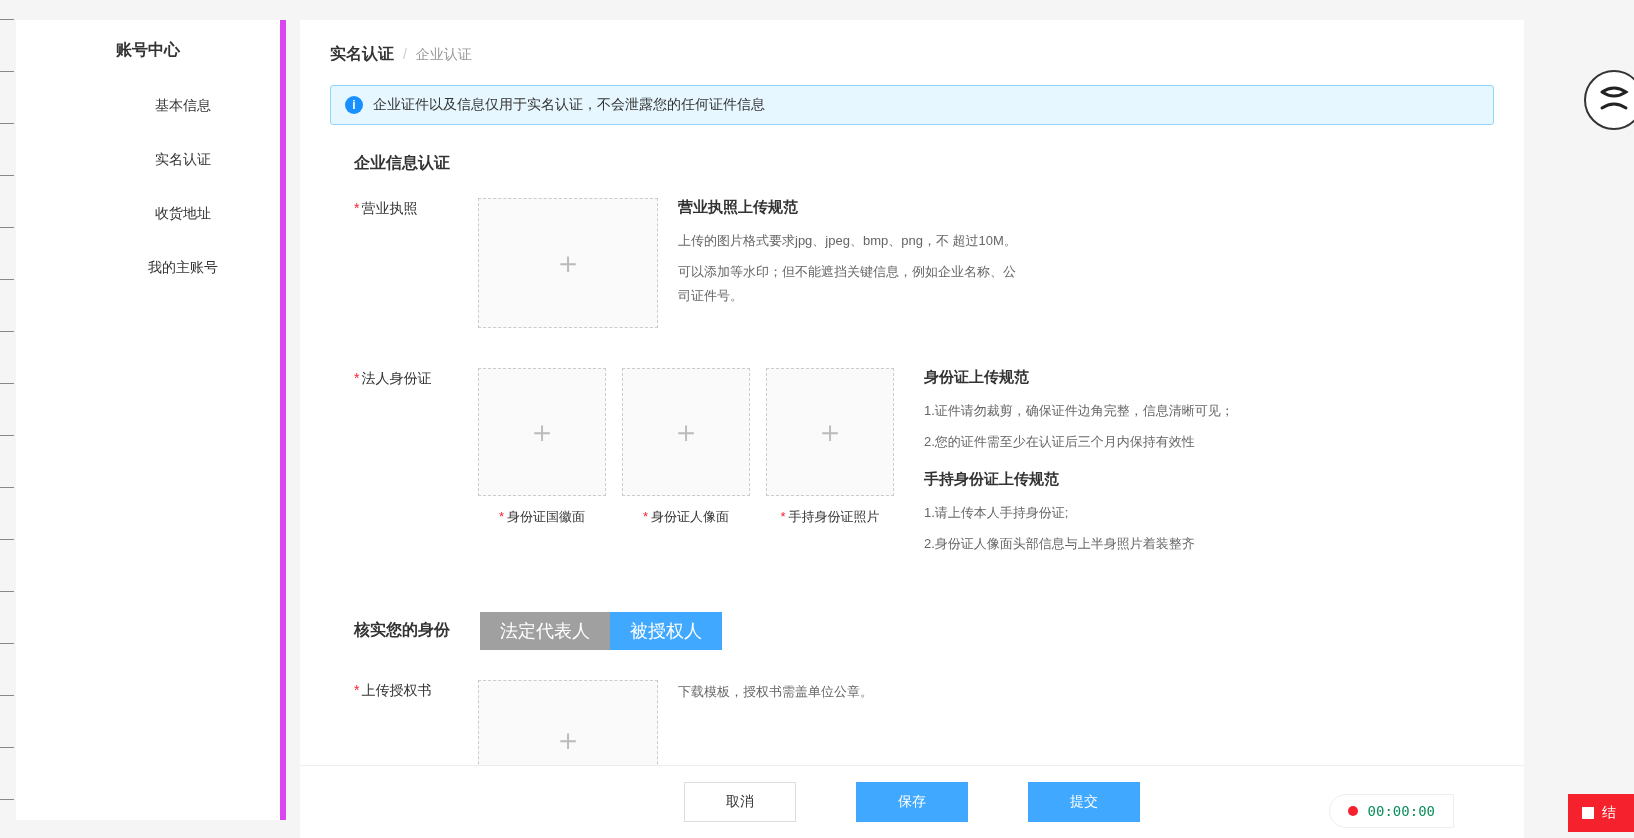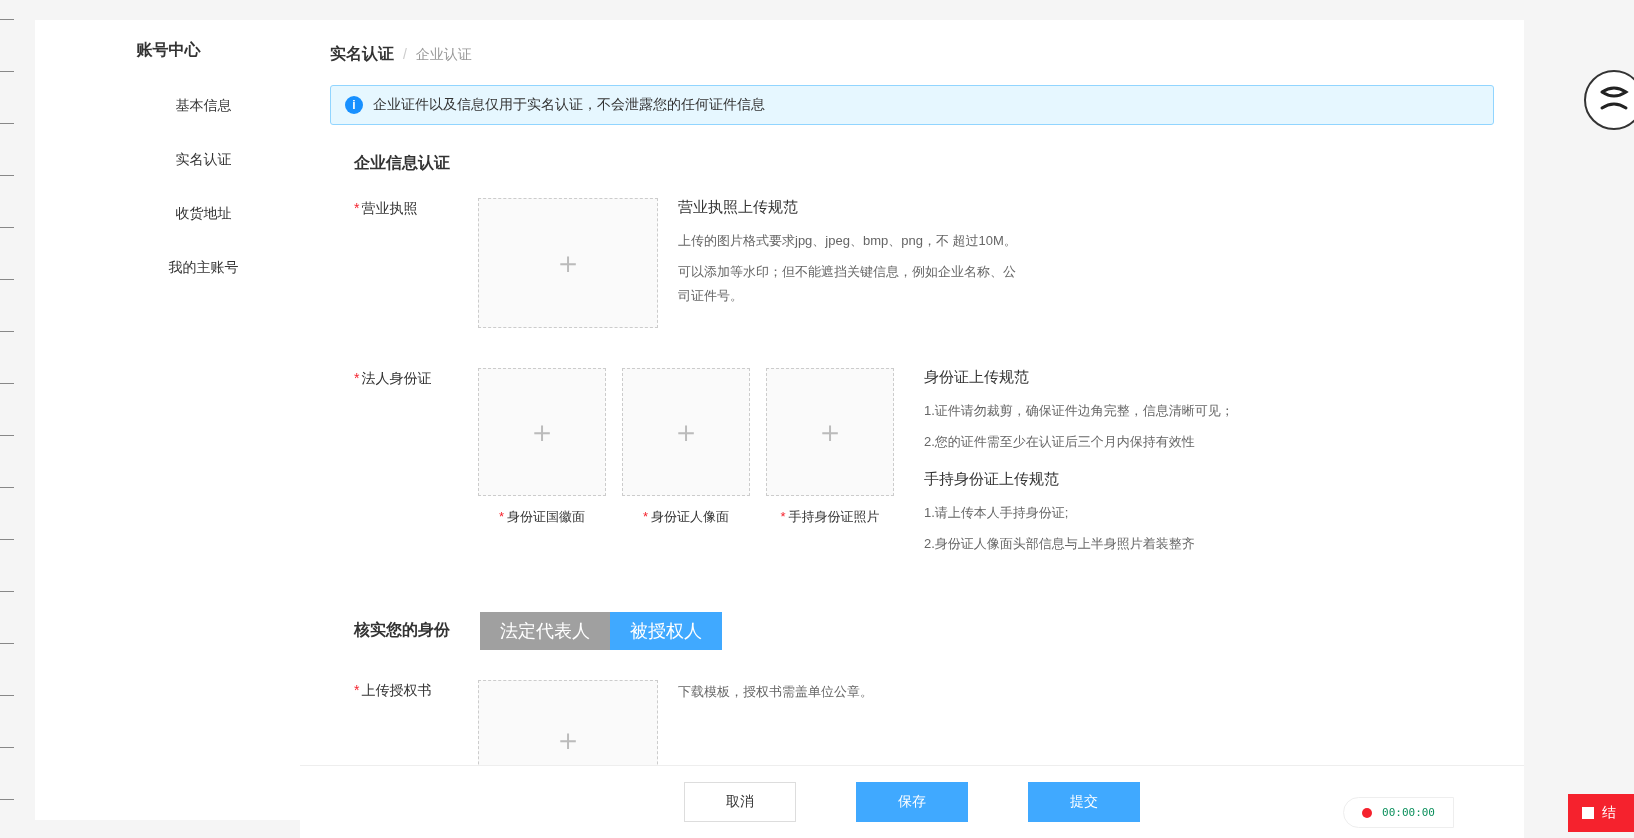--- a/index.html
+++ b/index.html
@@ -23,25 +23,25 @@
     }
     .left-marks span {
       position: absolute;
       left: 0;
       width: 14px;
       height: 2px;
       border-bottom: 1px solid #888;
     }
     .sidebar {
       position: absolute;
-      left: 35px;
+      left: 16px;
       top: 20px;
       width: 270px;
       background: #fff;
-      border-right: 3px solid #d946ef;
+      border-right: 6px solid #d946ef;
       height: 800px;
     }
     .sidebar-title {
       text-align: center;
       padding: 20px 0 18px;
       font-size: 16px;
       font-weight: bold;
       color: #333;
     }
     .sidebar-item {
@@ -117,21 +117,21 @@
       align-items: center;
       justify-content: center;
       cursor: pointer;
     }
     .upload-box.small { width: 128px; height: 128px; }
     .plus { font-size: 30px; color: #bbb; font-weight: 200; line-height: 1;}
     .upload-caption { margin-top: 12px; font-size: 13px; color:#333; }
     .upload-caption .req { margin-right:3px; }
 
     .hints { margin-left: 20px; max-width: 340px; }
-    .hints-title { font-weight: normal; font-size:15px; margin-bottom:12px; }
+    .hints-title { font-weight: bold; font-size:15px; margin-bottom:12px; }
     .hints p { color:#666; line-height:1.8; font-size:13px; margin-bottom:8px; }
     .hints-block { margin-bottom:16px; }
 
     .tabs { display:inline-flex; }
     .tab {
       padding: 7px 20px;
       font-size:18px;
       cursor: pointer;
       color:#fff;
     }
@@ -180,21 +180,21 @@
       position:absolute;
       right: 180px;
       bottom: 10px;
       background:#fff;
       border:1px solid #eee;
       border-radius:20px 0 0 20px;
       padding: 8px 18px 8px 18px;
       display:flex;align-items:center;gap:10px;
       font-family: monospace;
       color:#0a8f5b;
-      font-size:11px;
+      font-size:14px;
       z-index:30;
     }
     .rec-dot { width:10px;height:10px;border-radius:50%;background:#f5222d; }
     .bottom-stop {
       position:absolute;
       right:0; bottom:6px;
       background:#f5222d;
       color:#fff;
       padding: 10px 18px 10px 14px;
       display:flex;align-items:center;gap:8px;

